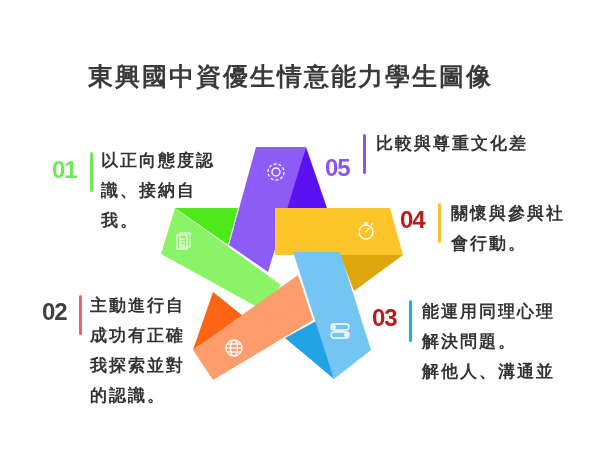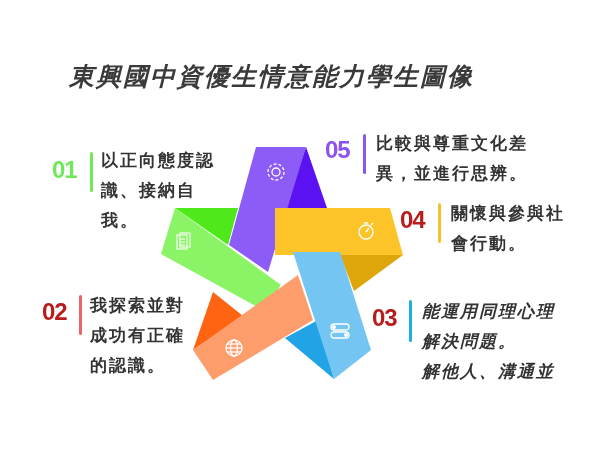--- a/index.html
+++ b/index.html
@@ -1,22 +1,22 @@
 <!DOCTYPE html>
 <html><head>
 <meta charset="utf-8">
 <style>
   html, body { margin: 0; padding: 0; }
   body {
     width: 600px; height: 450px; background: #ffffff; position: relative; overflow: hidden;
     font-family: "DejaVu Sans", sans-serif;
   }
   .title {
-    position: absolute; left: 69px; top: 60px; font-size: 25px; font-weight: bold;
-    color: #3a3a3a; letter-spacing: 2px; white-space: nowrap; font-style: italic;
+    position: absolute; left: 88px; top: 60px; font-size: 25px; font-weight: bold;
+    color: #3a3a3a; letter-spacing: 2px; white-space: nowrap;
   }
   .num {
     position: absolute; font-family: "Liberation Sans", sans-serif; font-weight: bold;
     font-size: 24px; letter-spacing: -1px;
   }
   .bar { position: absolute; width: 3px; border-radius: 2px; }
   .txt {
     position: absolute; font-size: 17px; font-weight: bold; color: #333333;
     line-height: 30px; letter-spacing: 2px;
   }
@@ -83,48 +83,48 @@
   <div class="num" style="left:52px;top:156px;color:#6fe859;text-align:center;">01</div>
   <div class="bar" style="left:90px;top:152px;height:40px;background:#6fe859;"></div>
   <div class="txt" style="left:101px;top:145px;">
     <div>以正向態度認</div>
     <div>識、接納自</div>
     <div>我。</div>
   </div>
 </div>
 
 <div>
-  <div class="num" style="left:42px;top:298px;color:#b91c1c;">02</div>
+  <div class="num" style="left:42px;top:298px;color:#404040;">02</div>
   <div class="bar" style="left:79px;top:295px;height:40px;background:#f0626a;"></div>
   <div class="txt" style="left:90px;top:290px;">
+    <div>主動進行自</div>
+    <div>成功有正確</div>
     <div>我探索並對</div>
-    <div>成功有正確</div>
     <div>的認識。</div>
   </div>
 </div>
 
 <div>
   <div class="num" style="left:372px;top:304px;color:#b91c1c;">03</div>
   <div class="bar" style="left:409px;top:300px;height:42px;background:#1aaeea;"></div>
-  <div class="txt" style="left:422px;top:296px;font-style:italic;">
+  <div class="txt" style="left:422px;top:296px;">
     <div>能運用同理心理</div>
     <div>解決問題。</div>
     <div>解他人、溝通並</div>
   </div>
 </div>
 
 <div>
   <div class="num" style="left:400px;top:206px;color:#b91c1c;">04</div>
   <div class="bar" style="left:438px;top:203px;height:40px;background:#f7c12b;"></div>
   <div class="txt" style="left:451px;top:198px;">
     <div>關懷與參與社</div>
     <div>會行動。</div>
   </div>
 </div>
 
 <div>
-  <div class="num" style="left:325px;top:136px;color:#8b54f0;">05</div>
+  <div class="num" style="left:325px;top:154px;color:#8b54f0;">05</div>
   <div class="bar" style="left:363px;top:134px;height:40px;background:#8b54f0;"></div>
   <div class="txt" style="left:376px;top:128px;">
     <div>比較與尊重文化差</div>
-    <div>異，並進行思辨。</div>
   </div>
 </div>
 
 </body></html>

